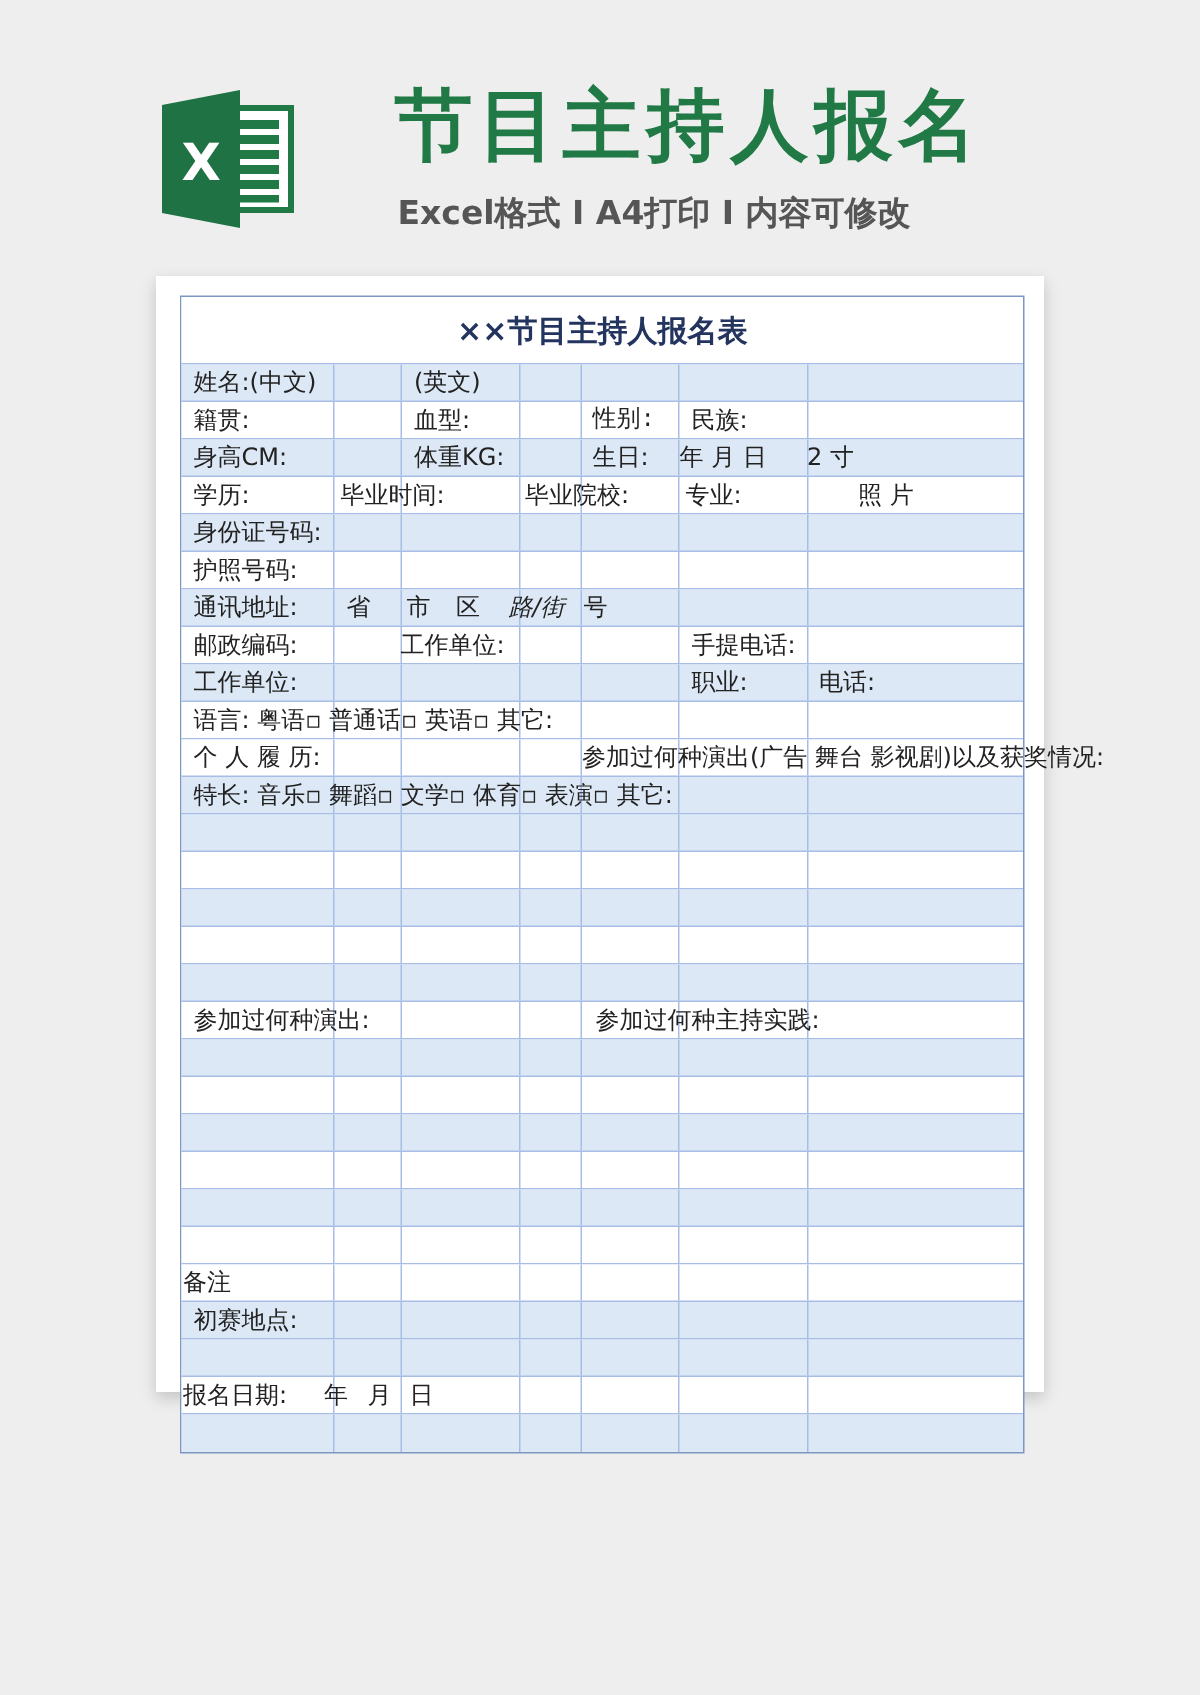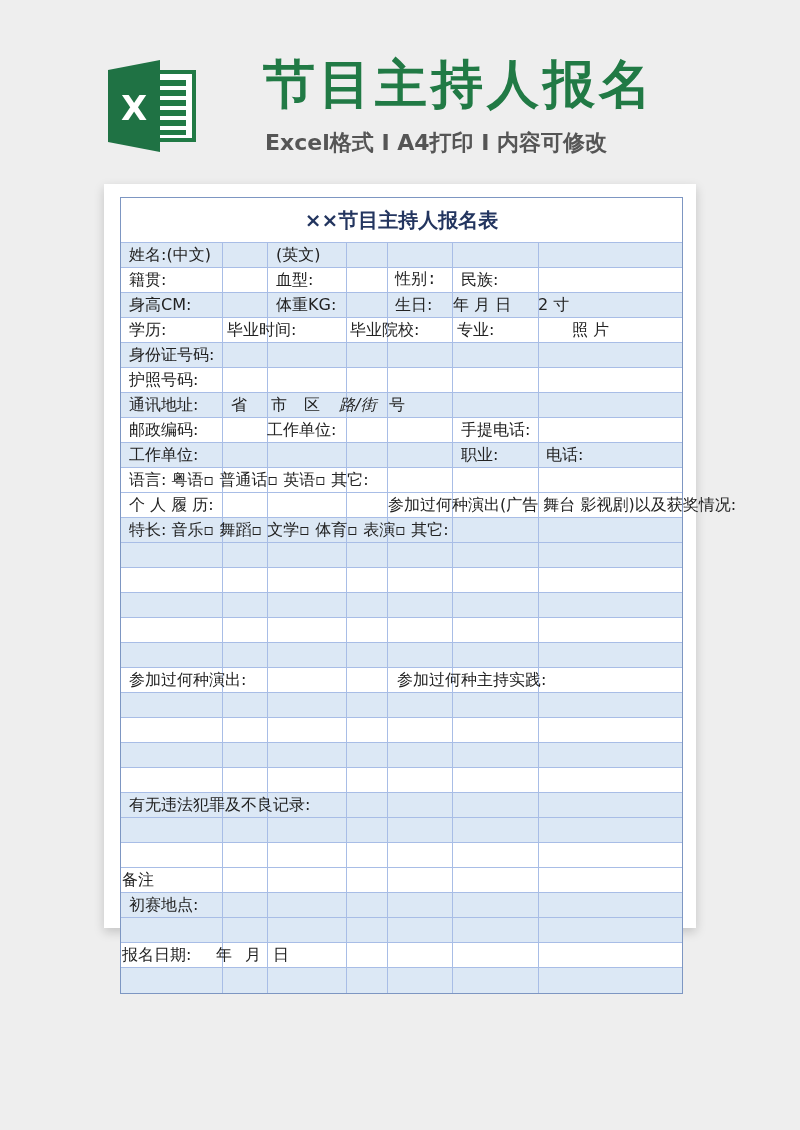--- a/index.html
+++ b/index.html
@@ -253,29 +253,20 @@
           <div class="vl" style="left: 331px;"></div>
           <div class="vl" style="left: 417px;"></div>
         </div>
         <div class="row blue">
           <div class="vl" style="left: 101px;"></div>
           <div class="vl" style="left: 146px;"></div>
           <div class="vl" style="left: 225px;"></div>
           <div class="vl" style="left: 266px;"></div>
           <div class="vl" style="left: 331px;"></div>
           <div class="vl" style="left: 417px;"></div>
-          <span class="cell-text" style="left: 8px;">有无违法犯罪及不良记录:</span>
-        </div>
-        <div class="row blue">
-          <div class="vl" style="left: 101px;"></div>
-          <div class="vl" style="left: 146px;"></div>
-          <div class="vl" style="left: 225px;"></div>
-          <div class="vl" style="left: 266px;"></div>
-          <div class="vl" style="left: 331px;"></div>
-          <div class="vl" style="left: 417px;"></div>
         </div>
         <div class="row white">
           <div class="vl" style="left: 101px;"></div>
           <div class="vl" style="left: 146px;"></div>
           <div class="vl" style="left: 225px;"></div>
           <div class="vl" style="left: 266px;"></div>
           <div class="vl" style="left: 331px;"></div>
           <div class="vl" style="left: 417px;"></div>
         </div>
         <div class="row white">

